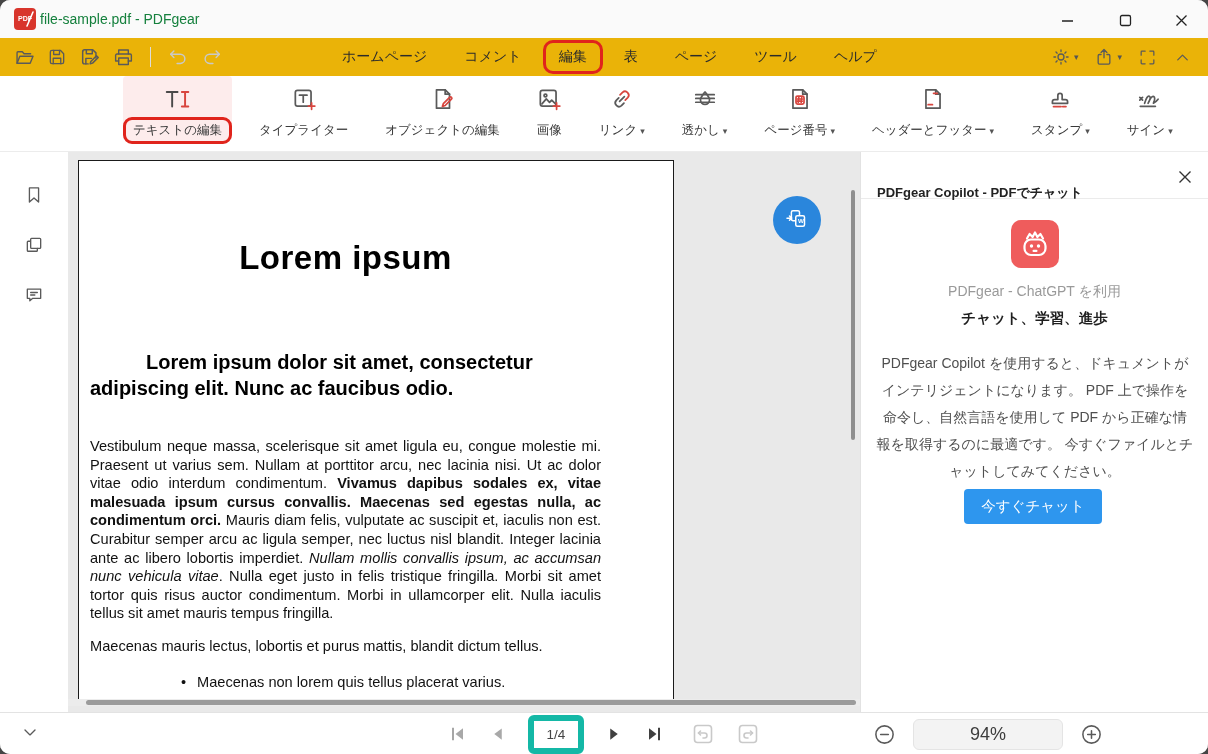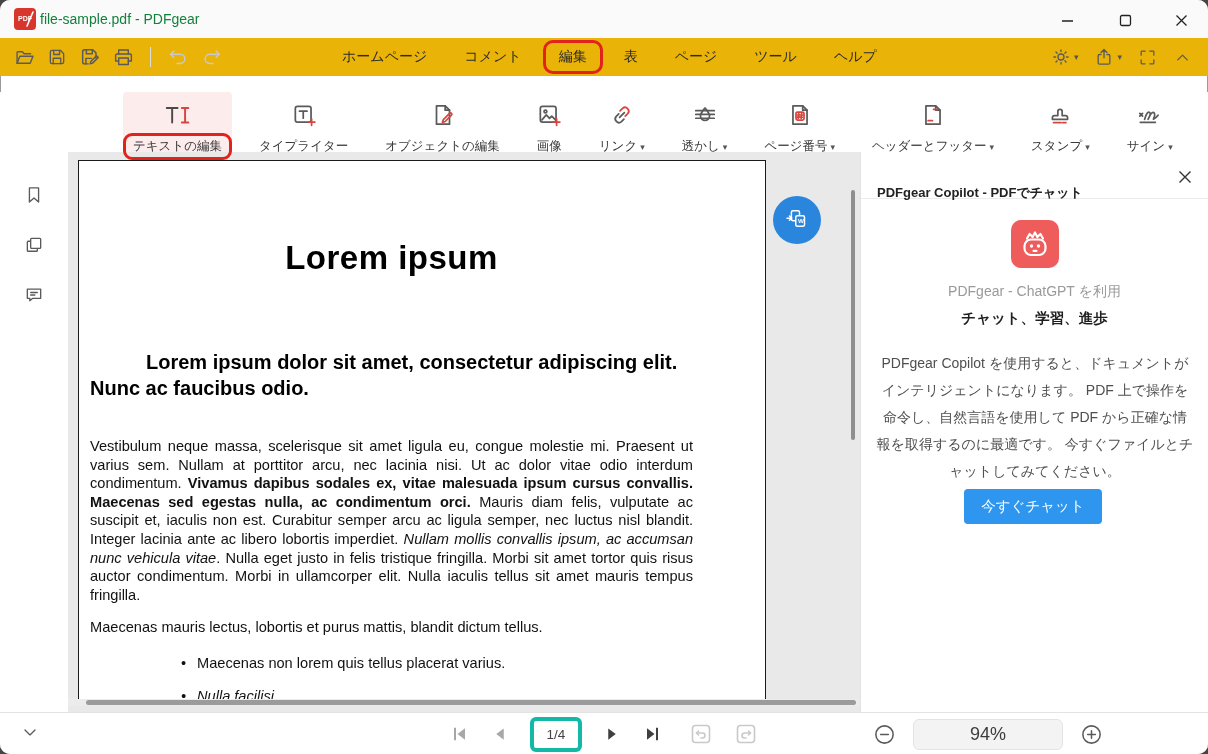--- a/index.html
+++ b/index.html
@@ -17,31 +17,31 @@
   .menurow{left:0;top:38px;width:1208px;height:38px;background:#eab308;}
   .qicons{left:14px;top:4px;display:flex;align-items:center;gap:12px;height:30px;}
   .vdiv{width:1px;height:20px;background:#dcdcdc;margin:0 4px;}
   .tabs{left:340px;top:0;height:38px;display:flex;align-items:center;gap:33px;}
   .tab{position:relative;font-size:14px;color:#2b2b2b;padding:4px 2px;cursor:default;white-space:nowrap;}
   .rightmenu{top:4px;right:16px;display:flex;align-items:center;gap:16px;height:30px;}
   .caret{font-size:9px;color:#555;margin-left:3px;}
   
   .ring{position:absolute;border:3.5px solid #e0241c;border-radius:10px;pointer-events:none;z-index:40;}
   
-  .toolrow{left:0;top:92px;width:1208px;height:76px;background:#fff;border-bottom:1px solid #ececec;display:flex;align-items:flex-start;padding-left:123px;gap:17px;box-sizing:border-box;}
+  .toolrow{left:0;top:76px;width:1208px;height:76px;background:#fff;border-bottom:1px solid #ececec;display:flex;align-items:flex-start;padding-left:123px;gap:17px;box-sizing:border-box;}
   .tbtn{position:relative;display:flex;flex-direction:column;align-items:center;padding:6px 6px 0 6px;border-radius:4px;}
   .tbtn.active{background:#fdecec;}
   .ticon{height:34px;display:flex;align-items:center;justify-content:center;}
   .tlabel{margin-top:4px;font-size:12.5px;color:#3a3a3a;white-space:nowrap;display:flex;align-items:center;position:relative;padding:2px 4px;}
   
   .rail{left:0;top:152px;width:68px;height:560px;background:#fff;}
   .rail-ic{left:24px;width:20px;height:20px;}
   
   .docarea{left:68px;top:152px;width:792px;height:560px;background:#e9e9e9;}
-  .page{position:absolute;left:10px;top:8px;width:688px;height:540px;background:#fff;border:1.5px solid #1a1a1a;box-sizing:border-box;overflow:hidden;padding:50px 72px 0 11px;}
+  .page{position:absolute;left:10px;top:8px;width:596px;height:540px;background:#fff;border:1.5px solid #1a1a1a;box-sizing:border-box;overflow:hidden;padding:50px 72px 0 11px;}
   .doc-title{font-size:33px;font-weight:bold;color:#000;text-align:center;margin:28px 0 0 0;letter-spacing:.5px;}
   .doc-h2{font-size:20px;font-weight:bold;color:#000;line-height:26px;margin:72px 0 0 0;text-indent:56px;}
   .doc-p{font-size:14.6px;color:#111;line-height:18.6px;text-align:justify;margin:36px 0 0 0;}
   .doc-p2{font-size:14.6px;color:#111;line-height:18.6px;margin:14px 0 0 0;}
   .doc-ul{margin:18px 0 0 0;padding-left:107px;list-style:none;}
   .doc-ul li{position:relative;font-size:14.6px;color:#111;margin-bottom:17px;}
   .doc-ul li::before{content:"•";position:absolute;left:-16px;top:0;}
   .rt-b{font-weight:bold;}
   .rt-i{font-style:italic;}
   .li-b{font-weight:normal;}
@@ -56,21 +56,21 @@
   .panel-title{position:absolute;left:16px;top:32px;font-size:13px;color:#222;font-weight:bold;}
   .panel-x{position:absolute;right:12px;top:14px;width:22px;height:22px;display:flex;align-items:center;justify-content:center;}
   .robot{position:absolute;left:150px;top:68px;width:48px;height:48px;}
   .brand{position:absolute;left:0;top:131px;width:100%;text-align:center;font-size:14px;color:#9a9a9a;}
   .tagline{position:absolute;left:0;top:157px;width:100%;text-align:center;font-size:14.5px;font-weight:bold;color:#1f1f1f;}
   .pdesc{position:absolute;left:15px;top:198px;width:318px;text-align:center;font-size:14px;line-height:27px;color:#4f4f4f;}
   .cta{position:absolute;left:103px;top:337px;width:138px;height:35px;border:none;border-radius:4px;background:#2e96ee;color:#fff;font-size:14.5px;font-family:inherit;display:flex;align-items:center;justify-content:center;}
   
   .bottombar{left:0;top:712px;width:1208px;height:42px;background:#fff;border-top:1px solid #e3e3e3;}
   .nav{position:absolute;left:50%;top:0;transform:translateX(-50%);height:42px;display:flex;align-items:center;gap:21px;}
-  .pagebox{width:44px;height:27px;border:4px solid #14b8a6;border-radius:6px;font-size:13.5px;color:#444;text-align:center;font-family:inherit;background:#fff;padding:0;}
+  .pagebox{width:44px;height:27px;border:6px solid #14b8a6;border-radius:6px;font-size:13.5px;color:#444;text-align:center;font-family:inherit;background:#fff;padding:0;}
   .zoomgrp{position:absolute;left:873px;top:0;height:42px;display:flex;align-items:center;gap:17px;}
   .zoombox{width:148px;height:29px;background:#f3f3f3;border:1px solid #e4e4e4;border-radius:6px;font-size:18px;color:#3c3c3c;text-align:center;font-family:inherit;padding:0;}
   .collapse-bl{position:absolute;left:20px;top:722px;}
 </style>
 </head>
 <body>
 
 <div class="win">
 
   <div class="abs titlebar">

